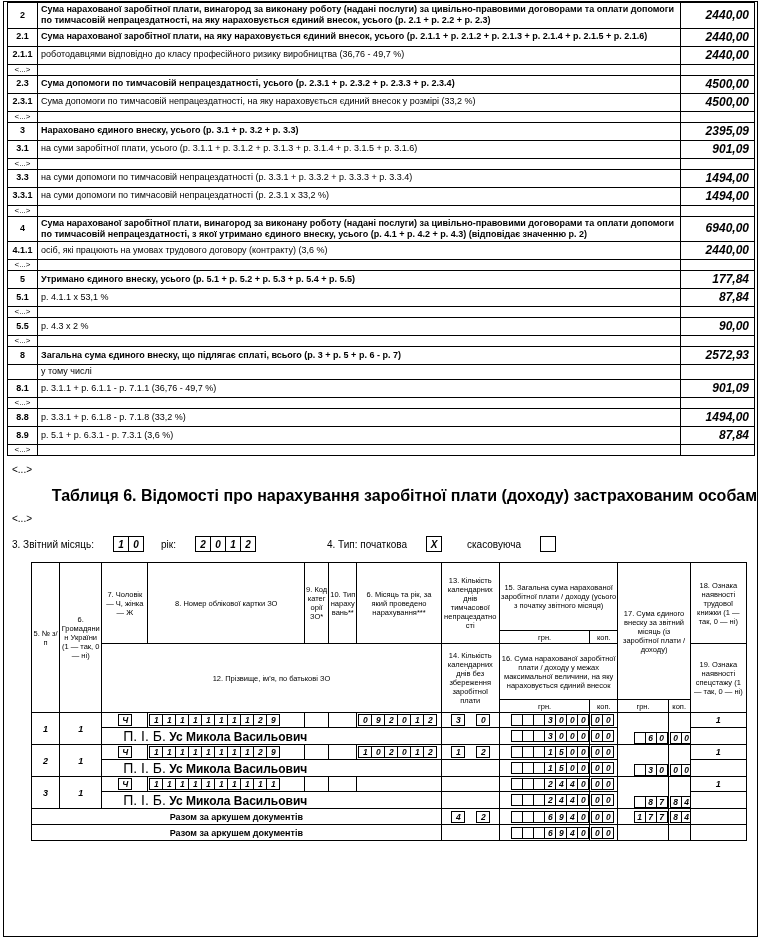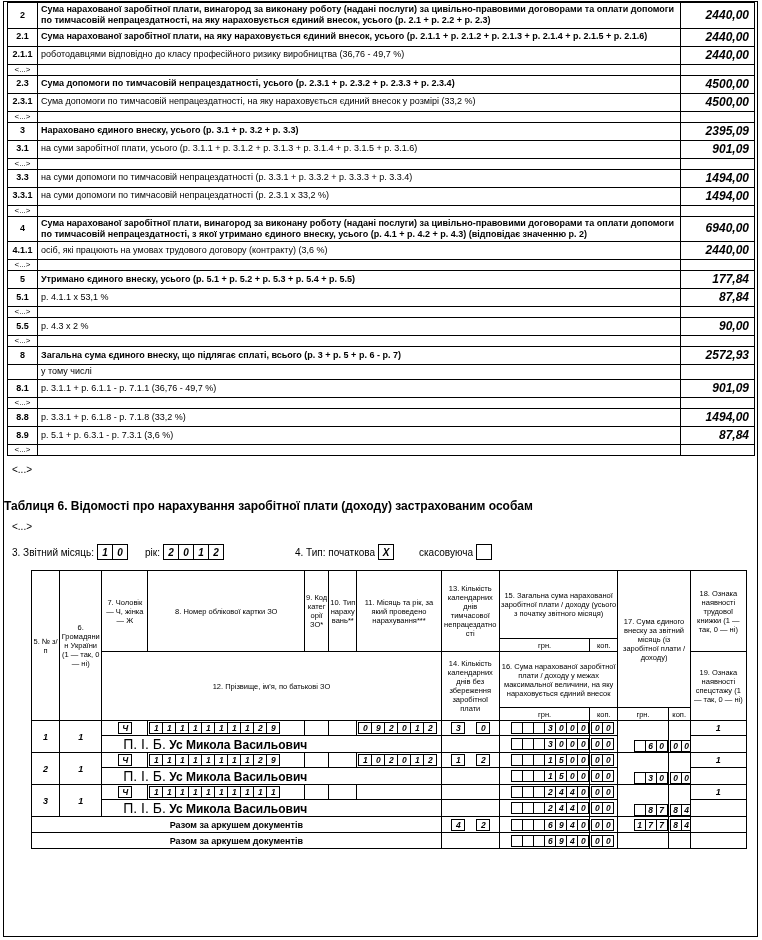--- a/index.html
+++ b/index.html
@@ -8,24 +8,24 @@
   .page{position:absolute;left:3px;top:1px;width:755px;height:936px;border:1px solid #000;background:#fff}
   
   .t1{border-collapse:collapse;table-layout:fixed;width:748px;margin-left:3px}
   .t1 td{border:1px solid #000;font-size:9px;line-height:1.25;vertical-align:middle;padding:1px 3px;height:15px}
   .t1 td.num{text-align:center;font-weight:bold;padding:1px}
   .t1 td.desc.b{font-weight:bold}
   .t1 td.val{text-align:right;font-weight:bold;font-style:italic;font-size:12px;padding-right:5px}
   .t1 tr.ell td{height:11px;font-size:8px;line-height:10px;padding:0 2px;font-weight:normal}
   
   .ell-line{font-size:10px;margin:8px 0 0 8px}
-  .t6-title{text-align:left;font-weight:bold;font-size:12px;margin-top:24px}
+  .t6-title{text-align:right;font-weight:bold;font-size:16px;margin-top:12px}
   .month-row{display:flex;align-items:center;margin:12px 0 10px 8px;font-size:10px}
   .dbox{display:inline-block;width:16px;height:16px;border:1px solid #000;text-align:center;line-height:15px;font-weight:bold;font-style:italic;font-size:10px;margin-right:-1px;vertical-align:middle;flex:0 0 auto}
-  .gap6{margin-left:3px}.gap18{margin-left:18px}.gap70{margin-left:72px}.gap55{margin-left:26px}
+  .gap6{margin-left:19px}.gap18{margin-left:18px}.gap70{margin-left:72px}.gap55{margin-left:26px}
   
   .t6{border-collapse:collapse;table-layout:fixed;width:716px;margin-left:27px}
   .t6 th,.t6 td{border:1px solid #000;font-size:7.5px;font-weight:normal;text-align:center;vertical-align:middle;padding:1px;overflow:hidden;overflow-wrap:anywhere}
   .t6 thead tr:nth-child(1){height:68px}
   .t6 thead tr:nth-child(2){height:13px}
   .t6 thead tr:nth-child(3){height:56px}
   .t6 thead tr:nth-child(4){height:13px}
   .t6 td{height:15px;padding:0 1px}
   .t6 td.l{text-align:left}
   .t6 td.r{text-align:right}
@@ -229,21 +229,21 @@
       <col style="width:56px">
     </colgroup>
     <thead>
       <tr>
         <th rowspan="4">5. № з/п</th>
         <th rowspan="4">6. Громадянин України (1 — так, 0 — ні)</th>
         <th rowspan="2">7. Чоловік — Ч, жінка — Ж</th>
         <th rowspan="2">8. Номер облікової картки ЗО</th>
         <th rowspan="2">9. Код категорії ЗО*</th>
         <th rowspan="2">10. Тип нарахувань**</th>
-        <th rowspan="2">11. Місяць та рік, за який проведено нарахування***</th>
+        <th rowspan="2">6. Місяць та рік, за який проведено нарахування***</th>
         <th rowspan="2">13. Кількість календарних днів тимчасової непрацездатності</th>
         <th colspan="2">15. Загальна сума нарахованої заробітної плати / доходу (усього з початку звітного місяця)</th>
         <th colspan="2" rowspan="3">17. Сума єдиного внеску за звітний місяць (із заробітної плати / доходу)</th>
         <th rowspan="2">18. Ознака наявності трудової книжки (1 — так, 0 — ні)</th>
       </tr>
       <tr>
         <th>грн.</th>
         <th>коп.</th>
       </tr>
       <tr>

